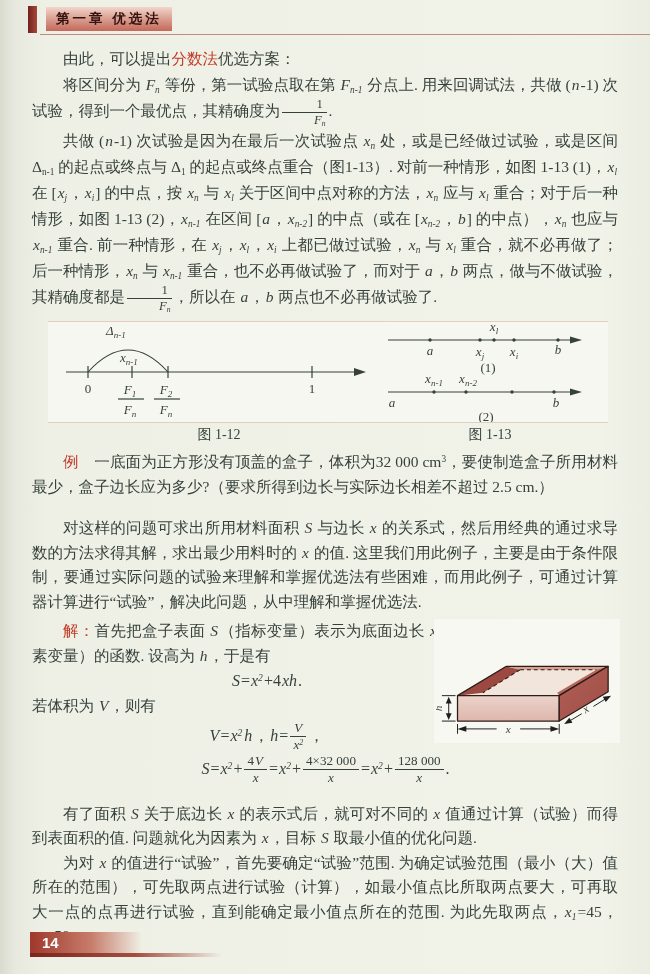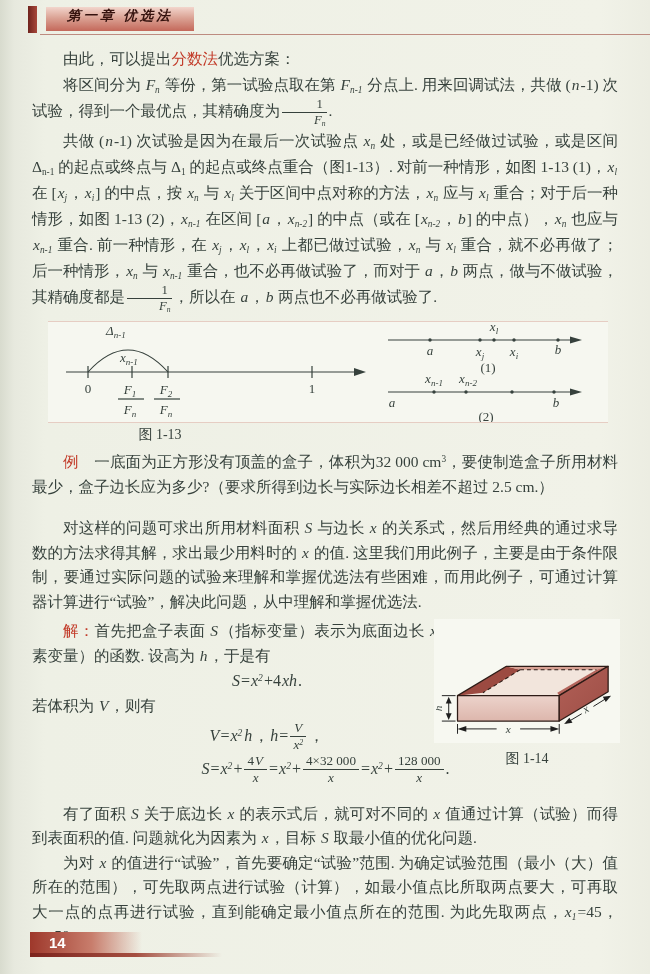--- a/index.html
+++ b/index.html
@@ -2,24 +2,24 @@
 <html><head>
 <meta charset="utf-8">
 <style>
 *{margin:0;padding:0;box-sizing:border-box}
 html,body{width:650px;height:974px}
 body{font-family:"Liberation Serif","DejaVu Serif",serif;background:#eef0e5;color:#36413c}
 .page{position:relative;width:650px;height:974px;overflow:hidden;
   background:linear-gradient(90deg,#d8dbce 0px,#e7e9de 14px,#eef0e5 45px,#f1f2e8 600px,#ecede2 650px)}
 .chapter-strip{position:absolute;left:28px;top:6px;width:9px;height:27px;
   background:linear-gradient(90deg,#6f231d,#a8473a)}
-.chapter-badge{position:absolute;left:46px;top:7px;min-width:118px;height:24px;padding:0 21px;
-  display:flex;align-items:flex-start;justify-content:center;
+.chapter-badge{position:absolute;left:46px;top:7px;min-width:118px;height:24px;padding:0 10px;
+  display:flex;align-items:center;justify-content:center;
   background:linear-gradient(180deg,#f2d5cc 0%,#dba395 45%,#c4685a 100%);
-  font-family:"Liberation Sans","DejaVu Sans",sans-serif;font-weight:bold;font-style:italic;
+  font-family:"Liberation Sans","DejaVu Sans",sans-serif;font-weight:bold;
   font-size:13.5px;letter-spacing:3px;color:#35120e}
 .chapter-rule{position:absolute;left:40px;right:0;top:34px;height:1px;background:#bd8b80}
 main{position:absolute;left:32px;right:32px;top:46px}
 .p{font-size:15.5px;line-height:26px;text-align:justify}
 .tight{line-height:24.5px}
 .ind{text-indent:2em}
 .mt4{margin-top:17px}.mt6{margin-top:6px}
 .red{color:#c23a28}
 .v{font-style:italic;padding:0 1px}
 sub{font-size:0.6em;line-height:0;vertical-align:-0.3em}
@@ -47,21 +47,21 @@
 .sol-left{margin-right:117px}
 .fig14{position:absolute;top:0;right:-2px;width:186px}
 .fig14 .panel{background:#f7f8f1;padding:4px 2px 2px 2px}
 .figcap3{text-align:center;font-size:14px;margin-top:7px}
 .bxo{stroke:#2d1b16;stroke-width:1.3;fill:none;stroke-linejoin:round}
 .dsh{stroke:#2d1b16;stroke-width:1.1;fill:none;stroke-dasharray:4 3}
 .dimln{stroke:#1f1f1f;stroke-width:1;fill:none}
 .dimfil{fill:#1f1f1f;stroke:none}
 svg .dim{font-size:11.5px}
 .footer{position:absolute;left:30px;top:932px}
-.pageno{width:112px;height:21px;display:flex;align-items:center;padding-left:19px;
+.pageno{width:112px;height:21px;display:flex;align-items:center;padding-left:12px;
   background:linear-gradient(90deg,#9e382b 0%,#c87d6c 55%,rgba(222,182,170,0) 100%);
   color:#fff;font-family:"Liberation Sans","DejaVu Sans",sans-serif;font-weight:bold;font-size:15px}
 .pageno-bar{width:192px;height:4px;
   background:linear-gradient(90deg,#7c241d 0%,#a44e40 55%,rgba(164,78,64,0) 100%)}
 </style>
 </head>
 <body>
 
 <div class="page">
 
@@ -117,20 +117,21 @@
           <circle class="fil" cx="128" cy="70" r="1.7"></circle>
           <circle class="fil" cx="170" cy="70" r="1.7"></circle>
         <text x="50" y="61" text-anchor="middle"><tspan>x</tspan><tspan class="ts" dy="3">n-1</tspan></text>
         <text x="84" y="61" text-anchor="middle"><tspan>x</tspan><tspan class="ts" dy="3">n-2</tspan></text>
         <text x="8" y="85" text-anchor="middle">a</text>
         <text x="172" y="85" text-anchor="middle">b</text>
         <text class="tag" x="102" y="99" text-anchor="middle">(2)</text>
       </svg>
     </div>
     <div class="figcaps">
+      <span class="figcap1">图 1-12</span>
       <span class="figcap2">图 1-13</span>
     </div>
 
     <p class="p tight ind mt6"><span class="red">例</span>　一底面为正方形没有顶盖的盒子，体积为32 000 <span>cm<sup>3</sup></span>，要使制造盒子所用材料最少，盒子边长应为多少?（要求所得到边长与实际边长相差不超过 2.5 cm.）</p>
     <p class="p tight ind mt4">对这样的问题可求出所用材料面积 <span class="v">S</span> 与边长 <span class="v">x</span> 的关系式，然后用经典的通过求导数的方法求得其解，求出最少用料时的 <span class="v">x</span> 的值. 这里我们用此例子，主要是由于条件限制，要通过实际问题的试验来理解和掌握优选法有些困难，而用此例子，可通过计算器计算进行“试验”，解决此问题，从中理解和掌握优选法.</p>
 
     <div class="solution">
       <aside class="fig14">
         <div class="panel">
           <svg width="178" height="114" viewBox="0 0 182 116">
@@ -168,21 +169,20 @@
             <polygon class="dimfil" points="22,108 31,105 31,111"></polygon>
             <polygon class="dimfil" points="126,108 117,105 117,111"></polygon>
             <text class="dim" x="74" y="112" text-anchor="middle">x</text>
             <line class="dimln" x1="133" y1="102" x2="149" y2="92.5"></line>
             <line class="dimln" x1="161" y1="85" x2="177" y2="75"></line>
             <polygon class="dimfil" points="131,103 139.5,101.8 136.4,96.5"></polygon>
             <polygon class="dimfil" points="179,74 170.5,75.2 173.6,80.5"></polygon>
             <text class="dim" transform="rotate(-31 155 91)" x="155" y="91" text-anchor="middle">x</text>
           </svg>
         </div>
-        <div class="figcap3">图 1-14</div>
       </aside>
       <p class="p tight ind sol-left"><span class="red">解：</span>首先把盒子表面 <span class="v">S</span>（指标变量）表示为底面边长 <span class="v">x</span>（可控因素变量）的函数. 设高为 <span class="v">h</span>，于是有</p>
       <p class="formula sol-left"><span class="v">S</span>=<span class="v">x<sup>2</sup></span>+4<span class="v">xh</span>.</p>
       <p class="p tight sol-left">若体积为 <span class="v">V</span>，则有</p>
       <p class="formula f-big sol-left"><span class="v">V</span>=<span class="v">x<sup>2</sup></span><span class="v">h</span>，<span class="v">h</span>=<span class="frac"><span class="fnum"><span class="v">V</span></span><span class="fden"><span class="v">x<sup>2</sup></span></span></span>，</p>
     </div>
     <p class="formula f-big"><span class="v">S</span>=<span class="v">x<sup>2</sup></span>+<span class="frac"><span class="fnum">4<span class="v">V</span></span><span class="fden"><span class="v">x</span></span></span>=<span class="v">x<sup>2</sup></span>+<span class="frac"><span class="fnum">4×32 000</span><span class="fden"><span class="v">x</span></span></span>=<span class="v">x<sup>2</sup></span>+<span class="frac"><span class="fnum">128 000</span><span class="fden"><span class="v">x</span></span></span>.</p>
 
     <p class="p tight ind mt4">有了面积 <span class="v">S</span> 关于底边长 <span class="v">x</span> 的表示式后，就可对不同的 <span class="v">x</span> 值通过计算（试验）而得到表面积的值. 问题就化为因素为 <span class="v">x</span>，目标 <span class="v">S</span> 取最小值的优化问题.</p>
     <p class="p tight ind">为对 <span class="v">x</span> 的值进行“试验”，首先要确定“试验”范围. 为确定试验范围（最小（大）值所在的范围），可先取两点进行试验（计算），如最小值点比所取两点要大，可再取大一点的点再进行试验，直到能确定最小值点所在的范围. 为此先取两点，<span class="v">x<sub>1</sub></span>=45，<span class="v">x<sub>2</sub></span>=50</p>

